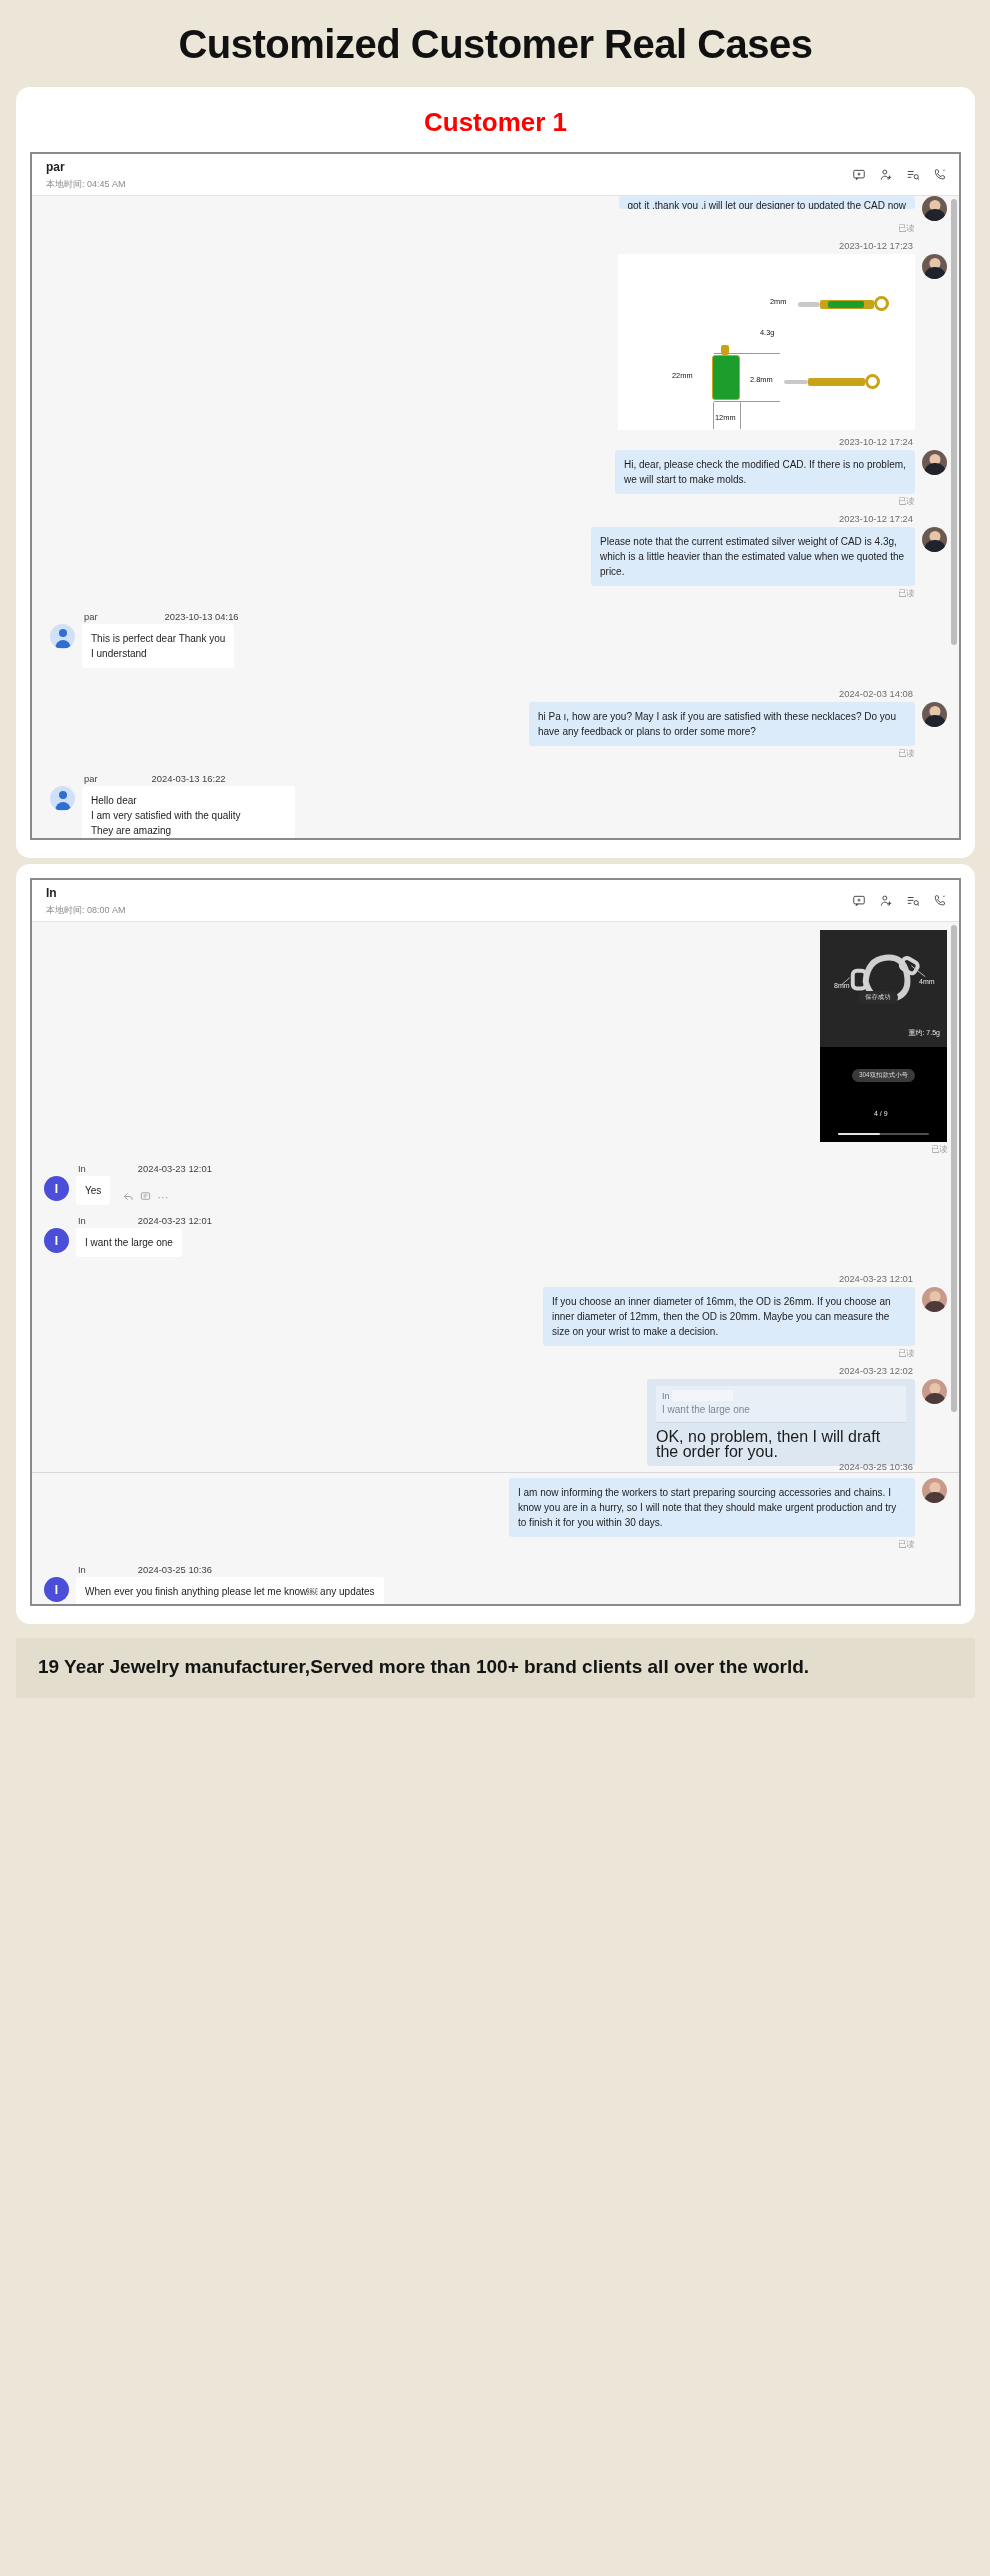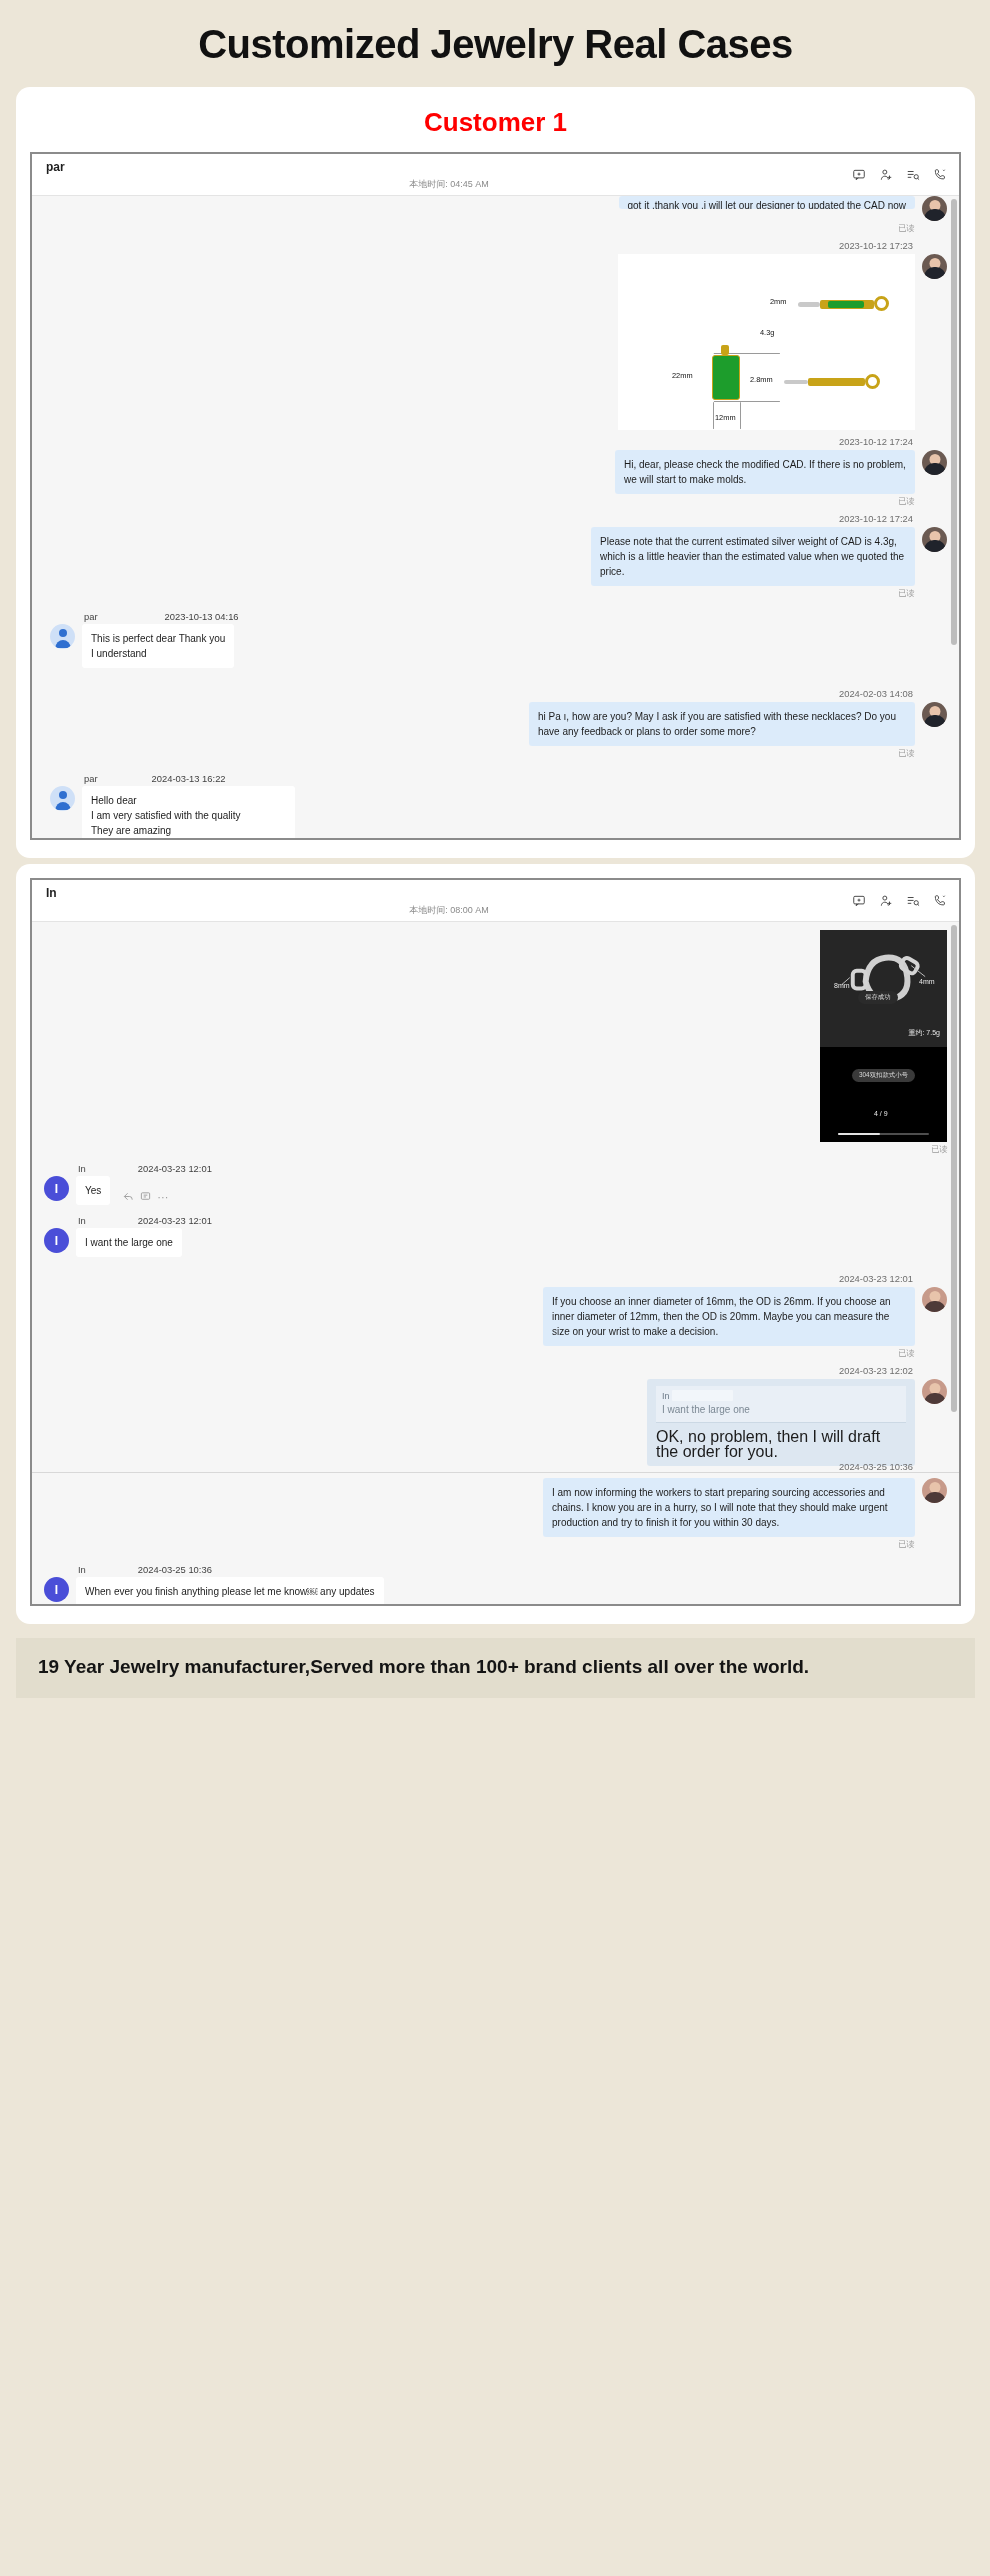--- a/index.html
+++ b/index.html
@@ -65,21 +65,20 @@
     background: #ffffff;
     height: 11px;
     border-radius: 1px;
   }
   .peer-name .redact { box-shadow: 0 0 0 0 transparent; }
   .local-time {
     font-size: 9px;
     color: #8a8a8a;
     line-height: 12px;
     margin-top: 4px;
-    text-align: center;
   }
   .header-icons { display: flex; gap: 13px; align-items: center; }
   .header-icons svg { display: block; }
 
   .chat-body {
     position: relative;
     padding: 6px 12px 8px 12px;
   }
 
   
@@ -246,21 +245,21 @@
     padding: 14px 22px 16px 22px;
     font-size: 19px;
     font-weight: bold;
     color: #141414;
     line-height: 30px;
   }
 </style>
 </head>
 <body>
 
-<div class="page-title">Customized Jewelry Real Cases</div>
+<div class="page-title">Customized Customer Real Cases</div>
 
 <div class="white-card">
 
   <div class="section-title">Customer 1</div>
 
   <div class="chat-window">
 
     <div class="chat-header">
       <div class="chat-header-left">
         <div class="peer-name">
@@ -562,21 +561,21 @@
           </div>
           <div class="avatar seller2"></div>
         </div>
       </div>
 
       <div class="divider-line"></div>
       <div class="meta-right" style="margin-top:-16px;">2024-03-25 10:36</div>
       <div class="row right" style="margin-top:6px;">
         <div class="msg-block wide">
           <div class="bubble-line right">
-            <div class="bubble out" style="width:372px;">I am now informing the workers to start preparing sourcing accessories and chains. I know you are in a hurry, so I will note that they should make urgent production and try to finish it for you within 30 days.</div>
+            <div class="bubble out" style="width:406px;">I am now informing the workers to start preparing sourcing accessories and chains. I know you are in a hurry, so I will note that they should make urgent production and try to finish it for you within 30 days.</div>
             <div class="avatar seller2"></div>
           </div>
           <div class="read-mark">已读</div>
         </div>
       </div>
 
       <div class="meta-left" style="margin-top:14px;">
         <span class="sender">
           <span>In</span>
           <span class="redact" style="width:42px;background:#f6f6f6;"></span>

